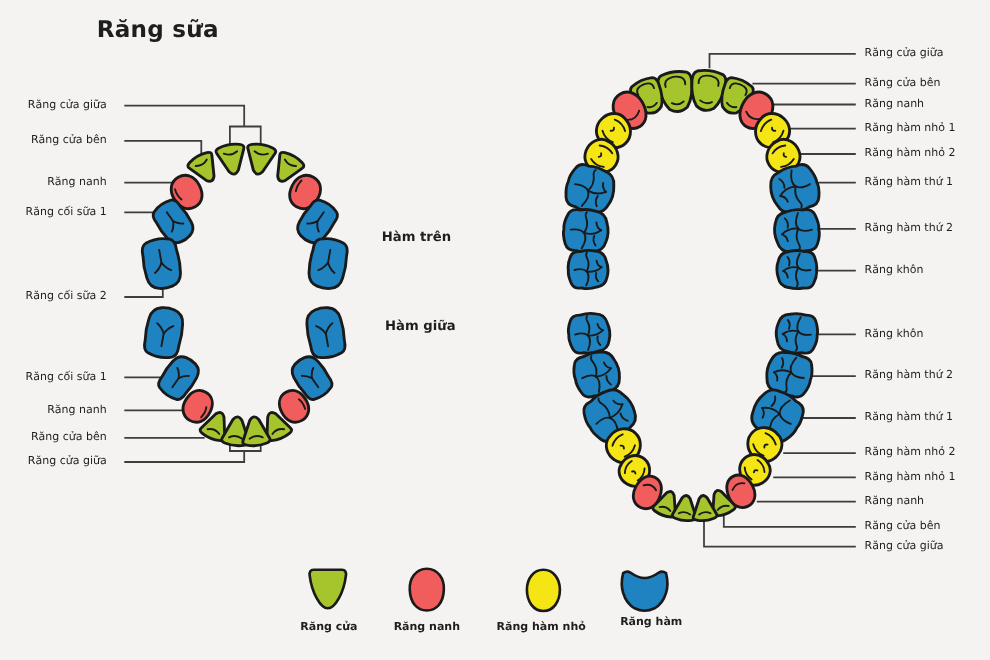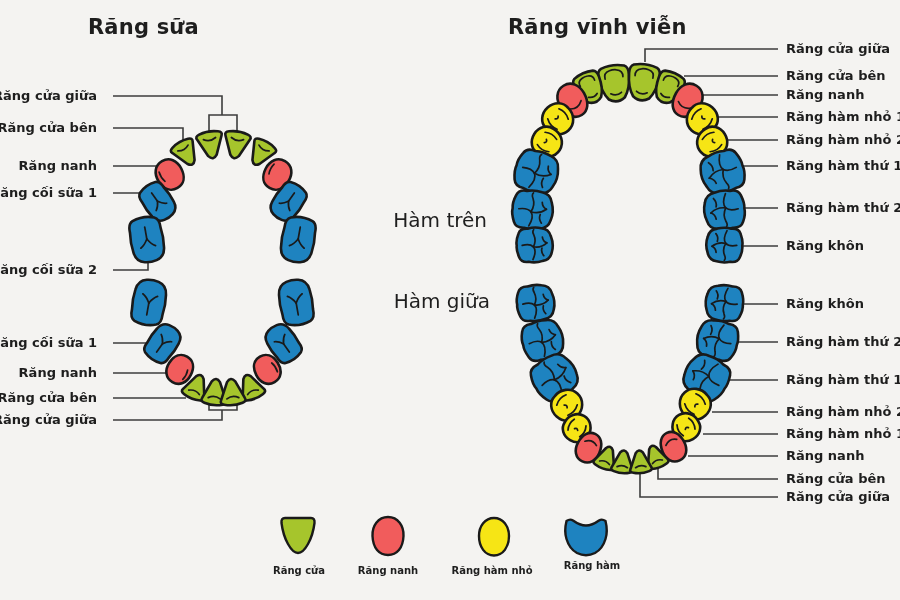--- a/index.html
+++ b/index.html
@@ -8,24 +8,24 @@
     background:#f4f3f1;
     font-family:"DejaVu Sans","Liberation Sans",sans-serif;
     color:#1e1e1e;
   }
   .stage svg{position:absolute;left:0;top:0;}
   .title{
     position:absolute;font-size:21px;font-weight:700;
     letter-spacing:0.2px;white-space:nowrap;
   }
   .jaw-label{
-    position:absolute;text-align:right;font-size:20px;font-weight:400;white-space:nowrap;
+    position:absolute;text-align:left;font-size:12px;font-weight:700;white-space:nowrap;
   }
   .lbl{
-    position:absolute;font-size:13px;font-weight:700;line-height:18px;height:18px;
+    position:absolute;font-size:10px;font-weight:400;line-height:18px;height:18px;
     white-space:nowrap;
   }
   .lbl.left{text-align:right;}
   .legend-lbl{
     position:absolute;font-size:10px;font-weight:700;text-align:center;width:140px;
     white-space:nowrap;
   }
 </style>
 </head>
 <body>
@@ -365,21 +365,20 @@
         <g transform="translate(494,537) rotate(0) scale(1)">
           <path d="M 0,-19 C 9,-19 15,-11 15,-1 C 15,10 9,18.5 0,18.5 C -9,18.5 -15,10 -15,-1 C -15,-11 -9,-19 0,-19 Z" fill="#f6e515" stroke="#1a1a1a" stroke-width="2.40" stroke-linejoin="round"></path>
         </g>
         <g transform="translate(586,537) rotate(0) scale(1)">
           <path d="M -19.5,-16 Q -16,-18.5 -13,-16.5 Q -6,-11.5 0,-11.5 Q 6,-11.5 13,-16.5 Q 16,-18.5 19.5,-16 Q 22,-6 19.5,2 Q 16.5,12 9,16 Q 0,20.5 -9,16 Q -16.5,12 -19.5,2 Q -22,-6 -19.5,-16 Z" fill="#1e83c0" stroke="#1a1a1a" stroke-width="2.40" stroke-linejoin="round"></path>
         </g>
       </g>
     </svg>
 
   <div class="title" style="left:88px;top:15px;width:260px;">Răng sữa</div>
-  <div class="title" style="left:508px;top:15px;width:260px;">Răng vĩnh viễn</div>
 
   <div class="jaw-label" style="left:347px;top:208px;width:140px;">Hàm trên</div>
   <div class="jaw-label" style="left:350px;top:289px;width:140px;">Hàm giữa</div>
 
   <div id="labels">
       <div class="lbl left" style="right: 803px; top: 87px;">Răng cửa giữa</div>
       <div class="lbl left" style="right: 803px; top: 119px;">Răng cửa bên</div>
       <div class="lbl left" style="right: 803px; top: 157px;">Răng nanh</div>
       <div class="lbl left" style="right: 803px; top: 184px;">Răng cối sữa 1</div>
       <div class="lbl left" style="right: 803px; top: 261px;">Răng cối sữa 2</div>

